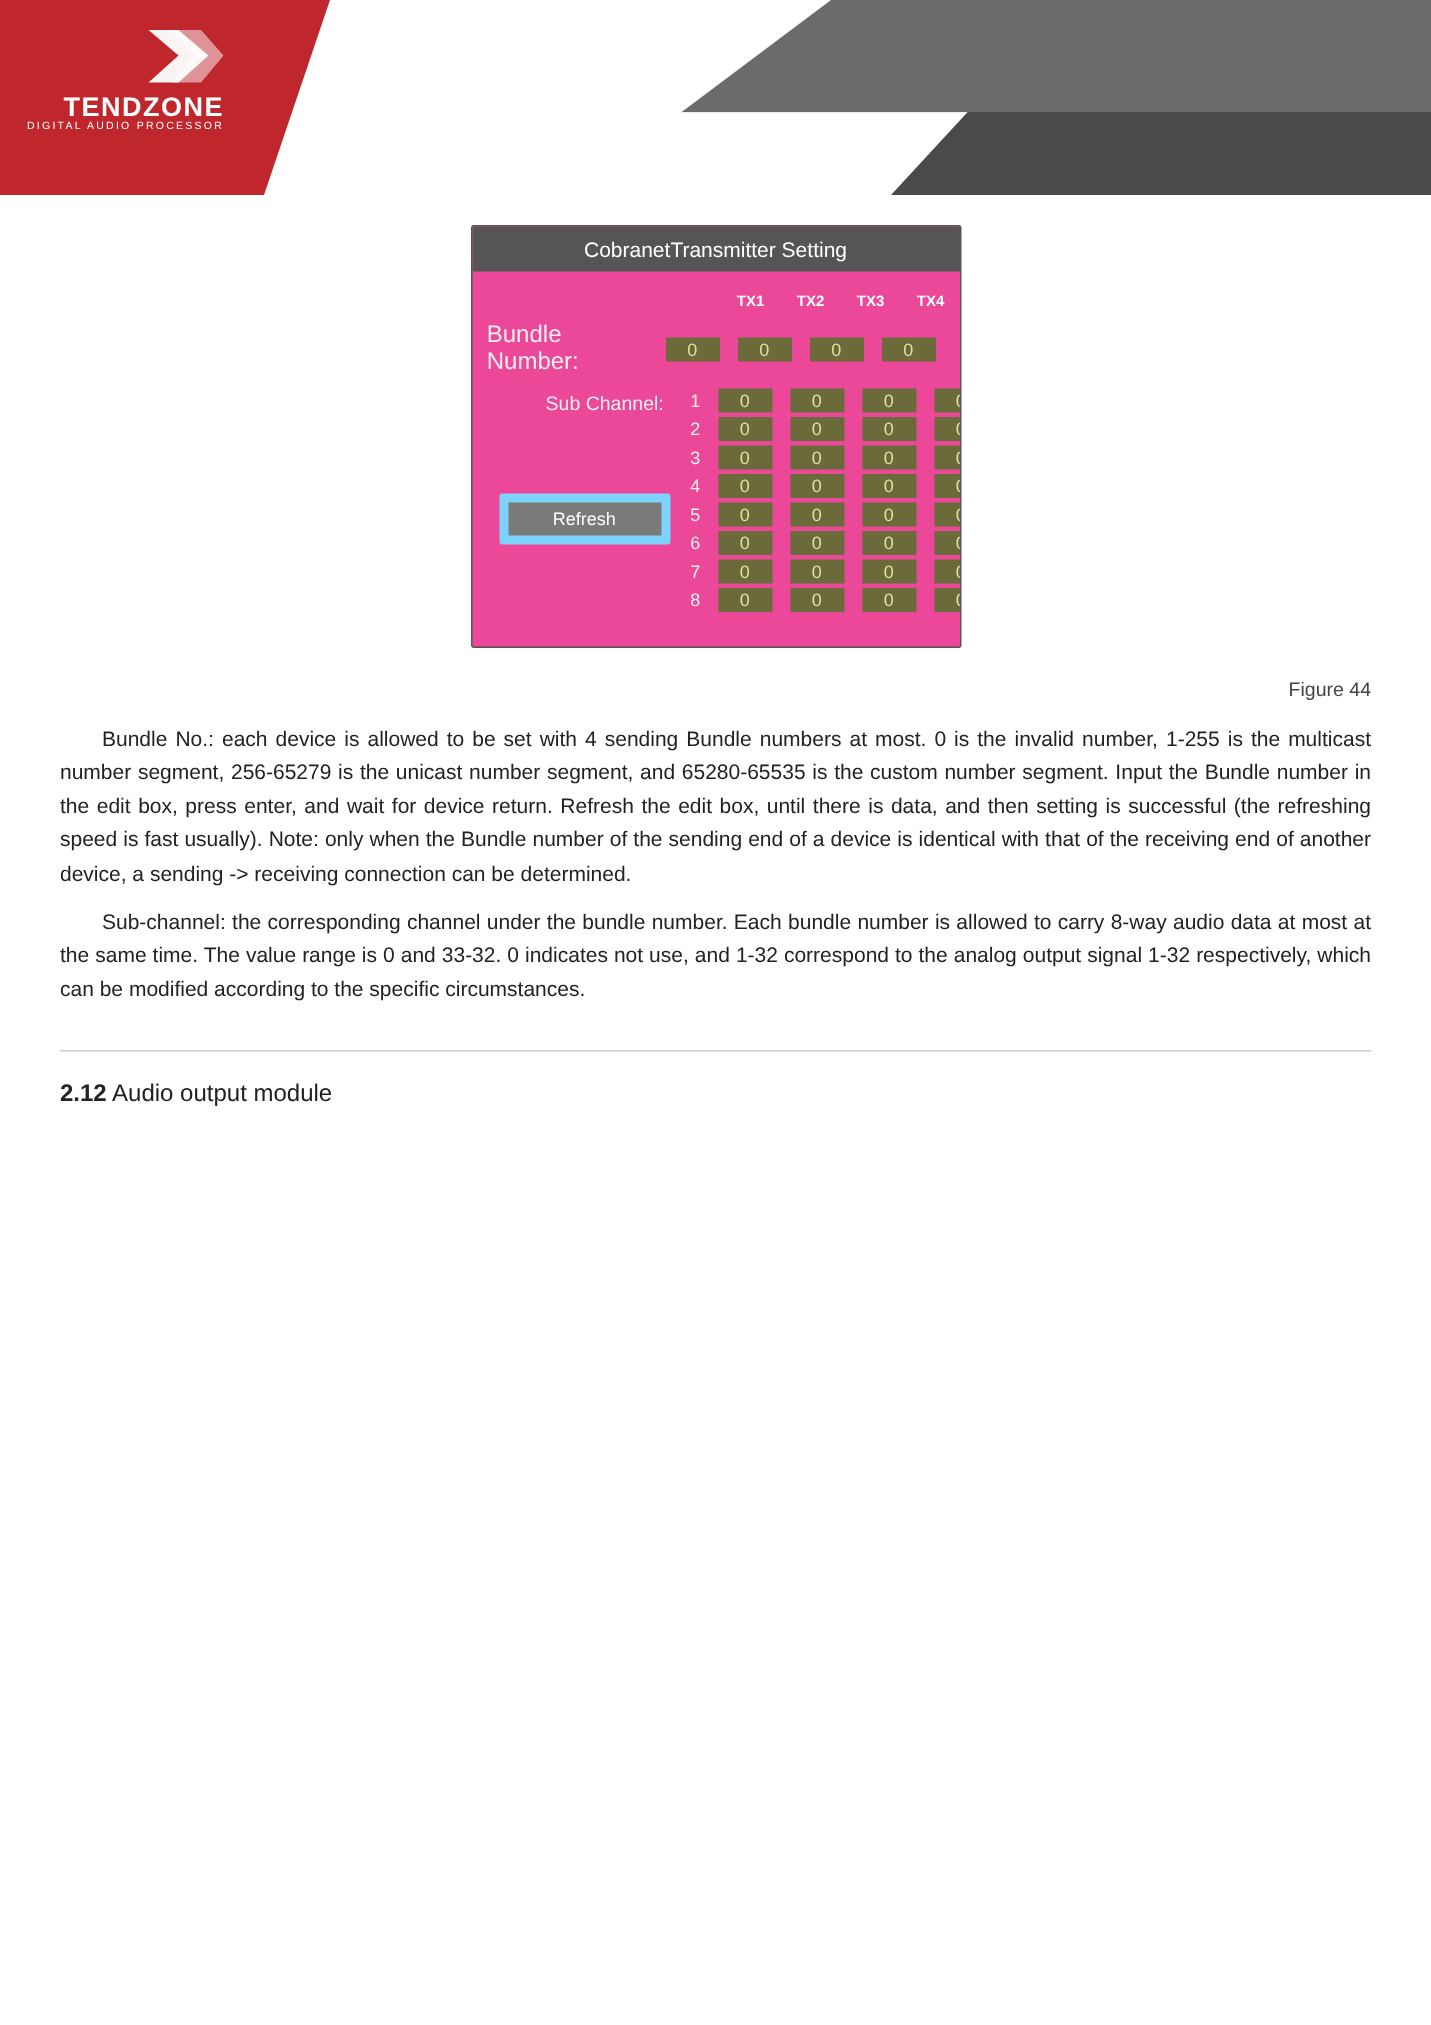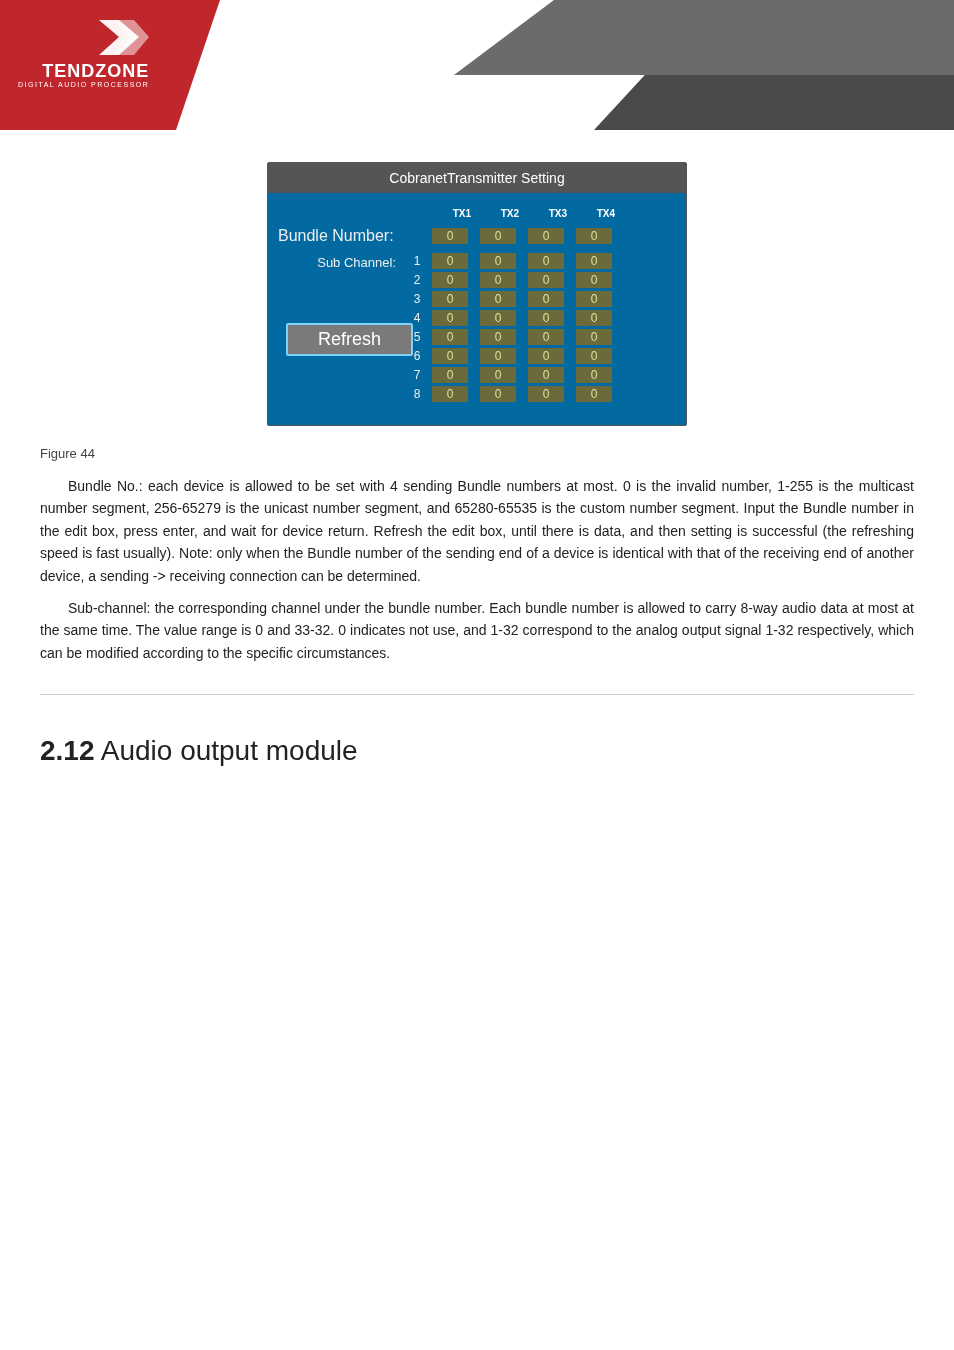--- a/index.html
+++ b/index.html
@@ -75,23 +75,23 @@
       margin-top: 1px;
     }
 
     
     .main-content {
       padding: 20px 40px 40px 40px;
     }
 
     
     .dialog-panel {
-      width: 420px;
-      margin: 12px auto 20px auto;
-      background: #0369a1;
+      width: 327px;
+      margin: 0 auto 20px auto;
+      background: #ec4899;
       border: 1px solid #555;
       border-radius: 2px;
       overflow: hidden;
     }
     .dialog-title-bar {
       background: #555;
       color: #fff;
       text-align: center;
       padding: 7px 10px;
       font-size: 14px;
@@ -194,57 +194,57 @@
     .refresh-btn-area {
       display: flex;
       flex-direction: column;
       align-items: flex-end;
       padding-right: 20px;
       padding-top: 68px;
     }
     .refresh-btn {
       background: #7a7a7a;
       color: #fff;
-      border: 2px solid #7dd3fc;
+      border: 6px solid #7dd3fc;
       padding: 4px 30px;
-      font-size: 18px;
+      font-size: 12px;
       cursor: pointer;
       border-radius: 2px;
     }
 
     
     .sub-channel-outer {
       display: flex;
       align-items: center;
     }
 
     
     .figure-caption {
-      text-align: left;
+      text-align: right;
       font-size: 13px;
       color: #444;
       margin-bottom: 14px;
     }
 
     
     .body-text {
       font-size: 14px;
       color: #222;
       line-height: 1.6;
       text-align: justify;
       margin-bottom: 10px;
       text-indent: 2em;
     }
 
     
     .section-heading {
-      font-size: 28px;
+      font-size: 16px;
       font-weight: normal;
       color: #222;
-      margin-top: 40px;
+      margin-top: 20px;
     }
     .section-heading strong {
       font-weight: bold;
     }
 
     
     .divider {
       border: none;
       border-top: 1px solid #ccc;
       margin: 30px 0 15px 0;

